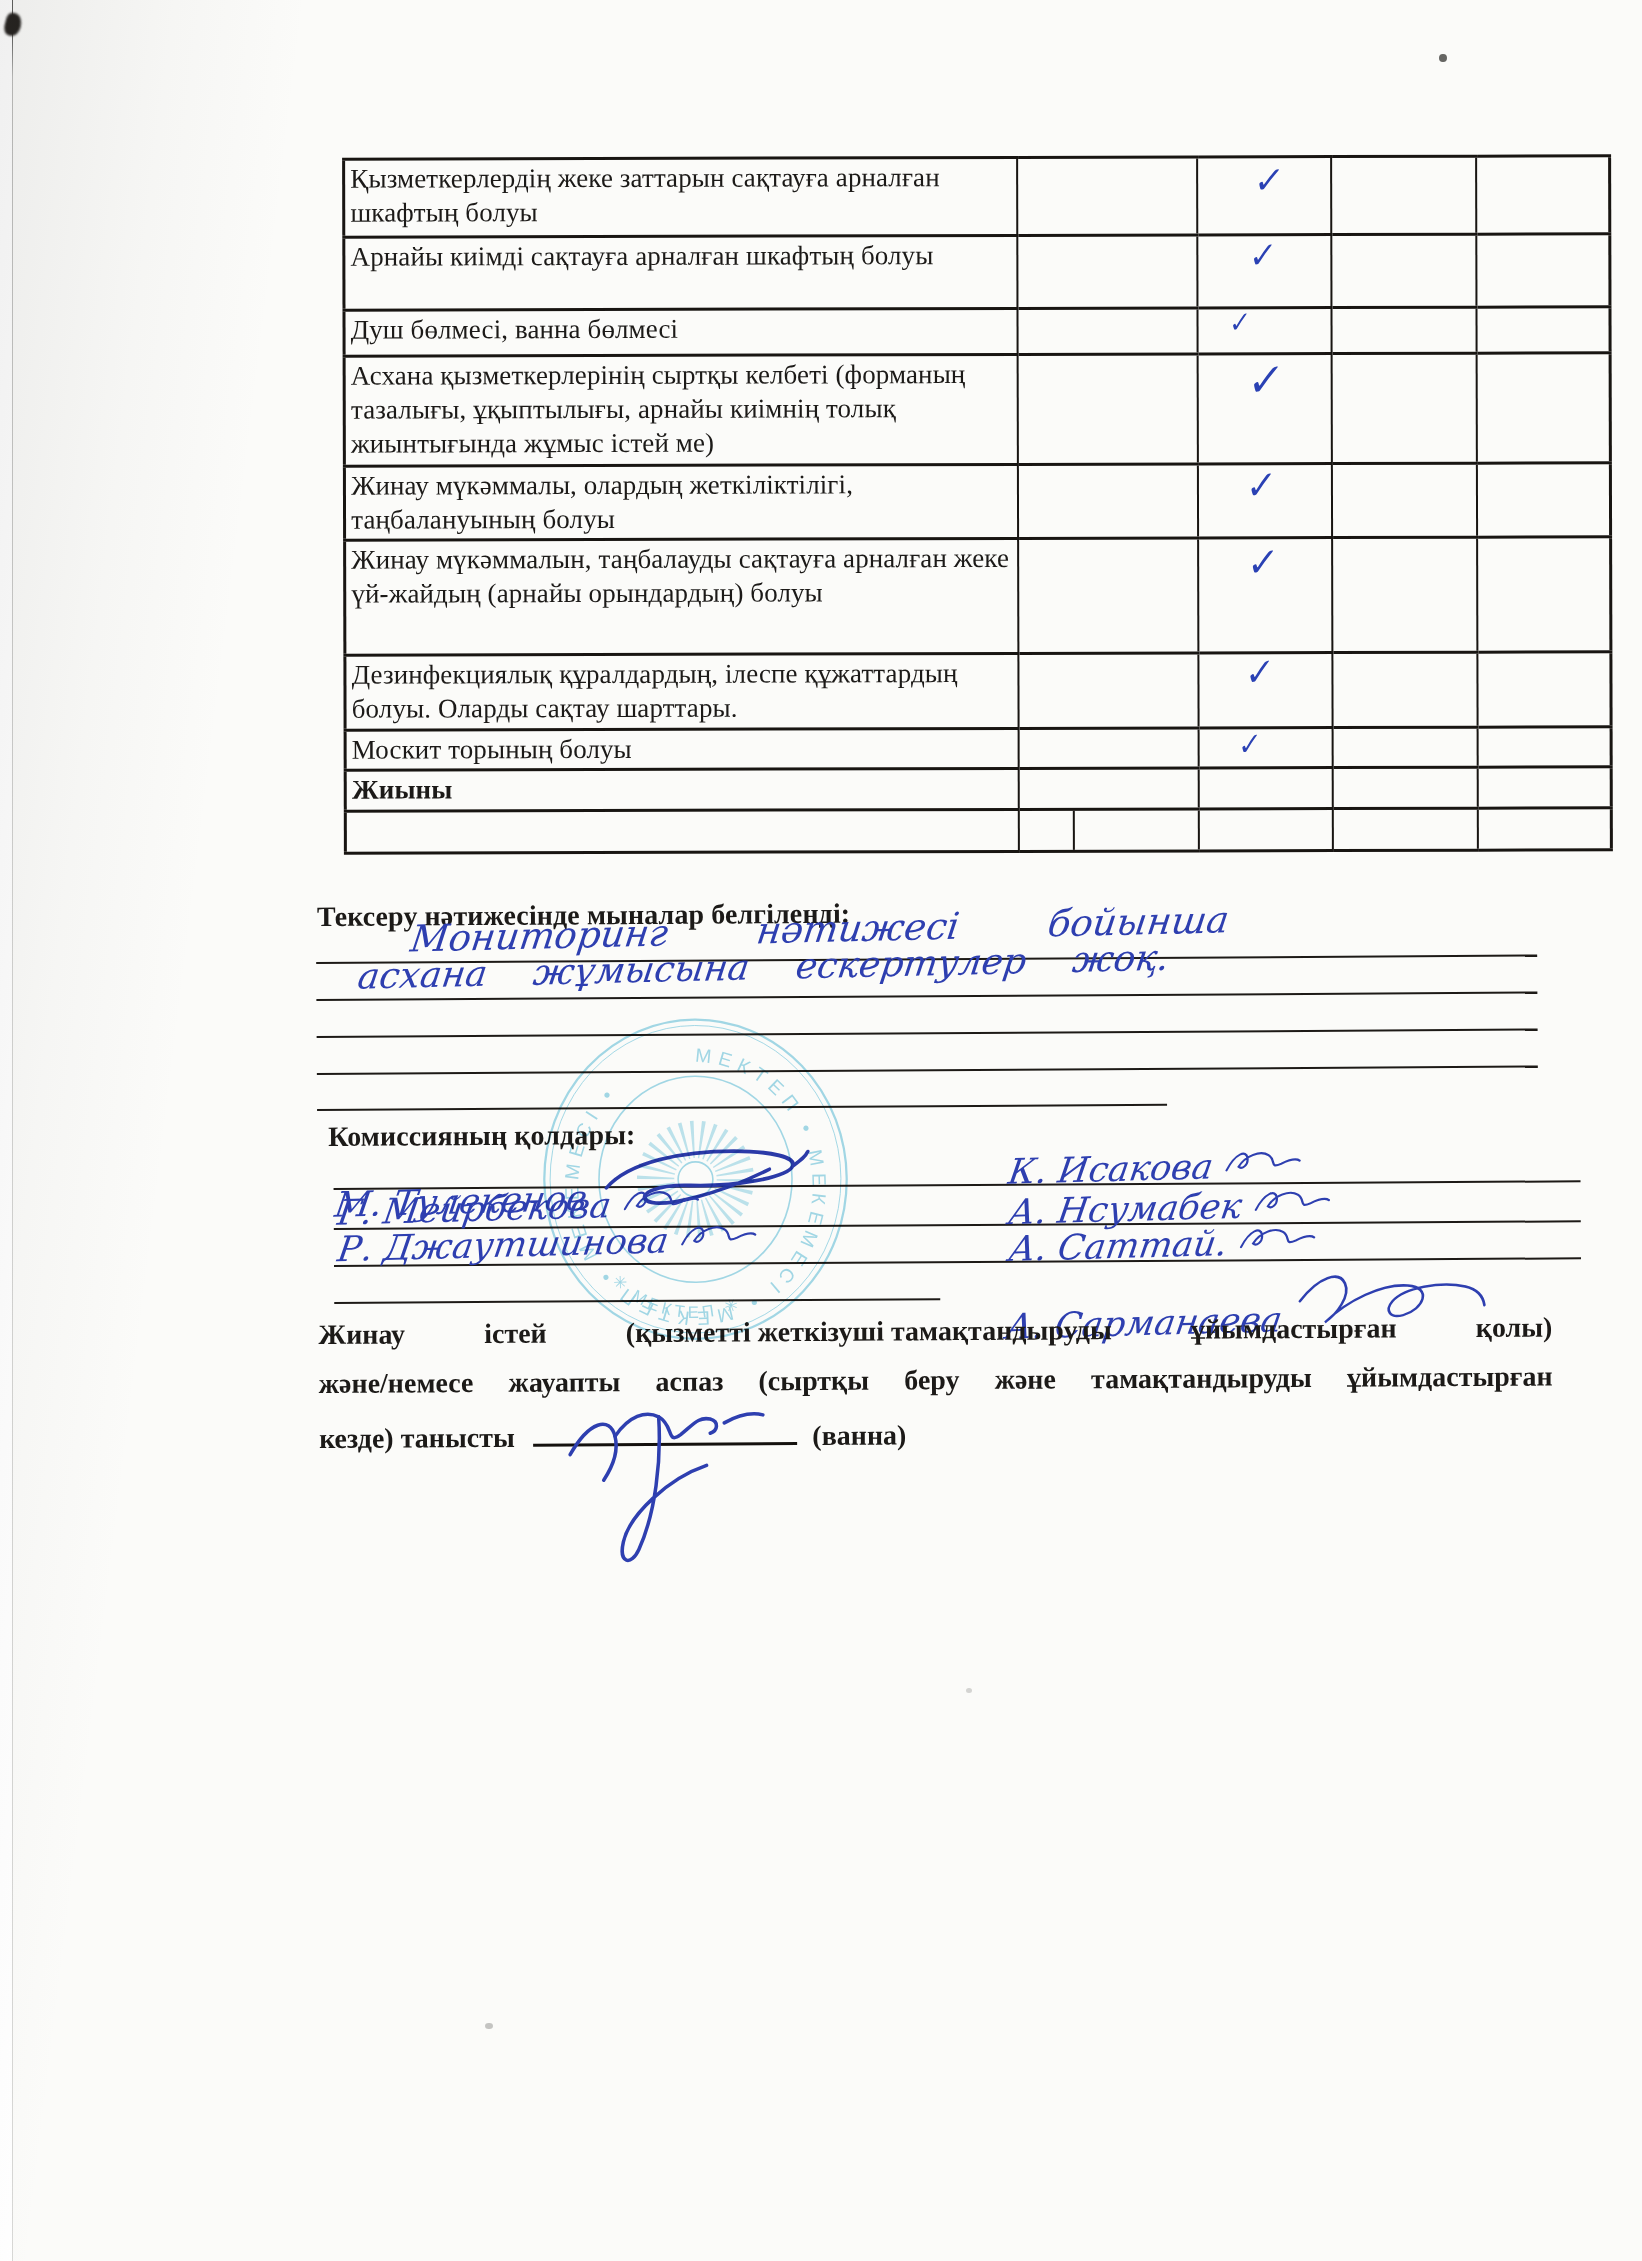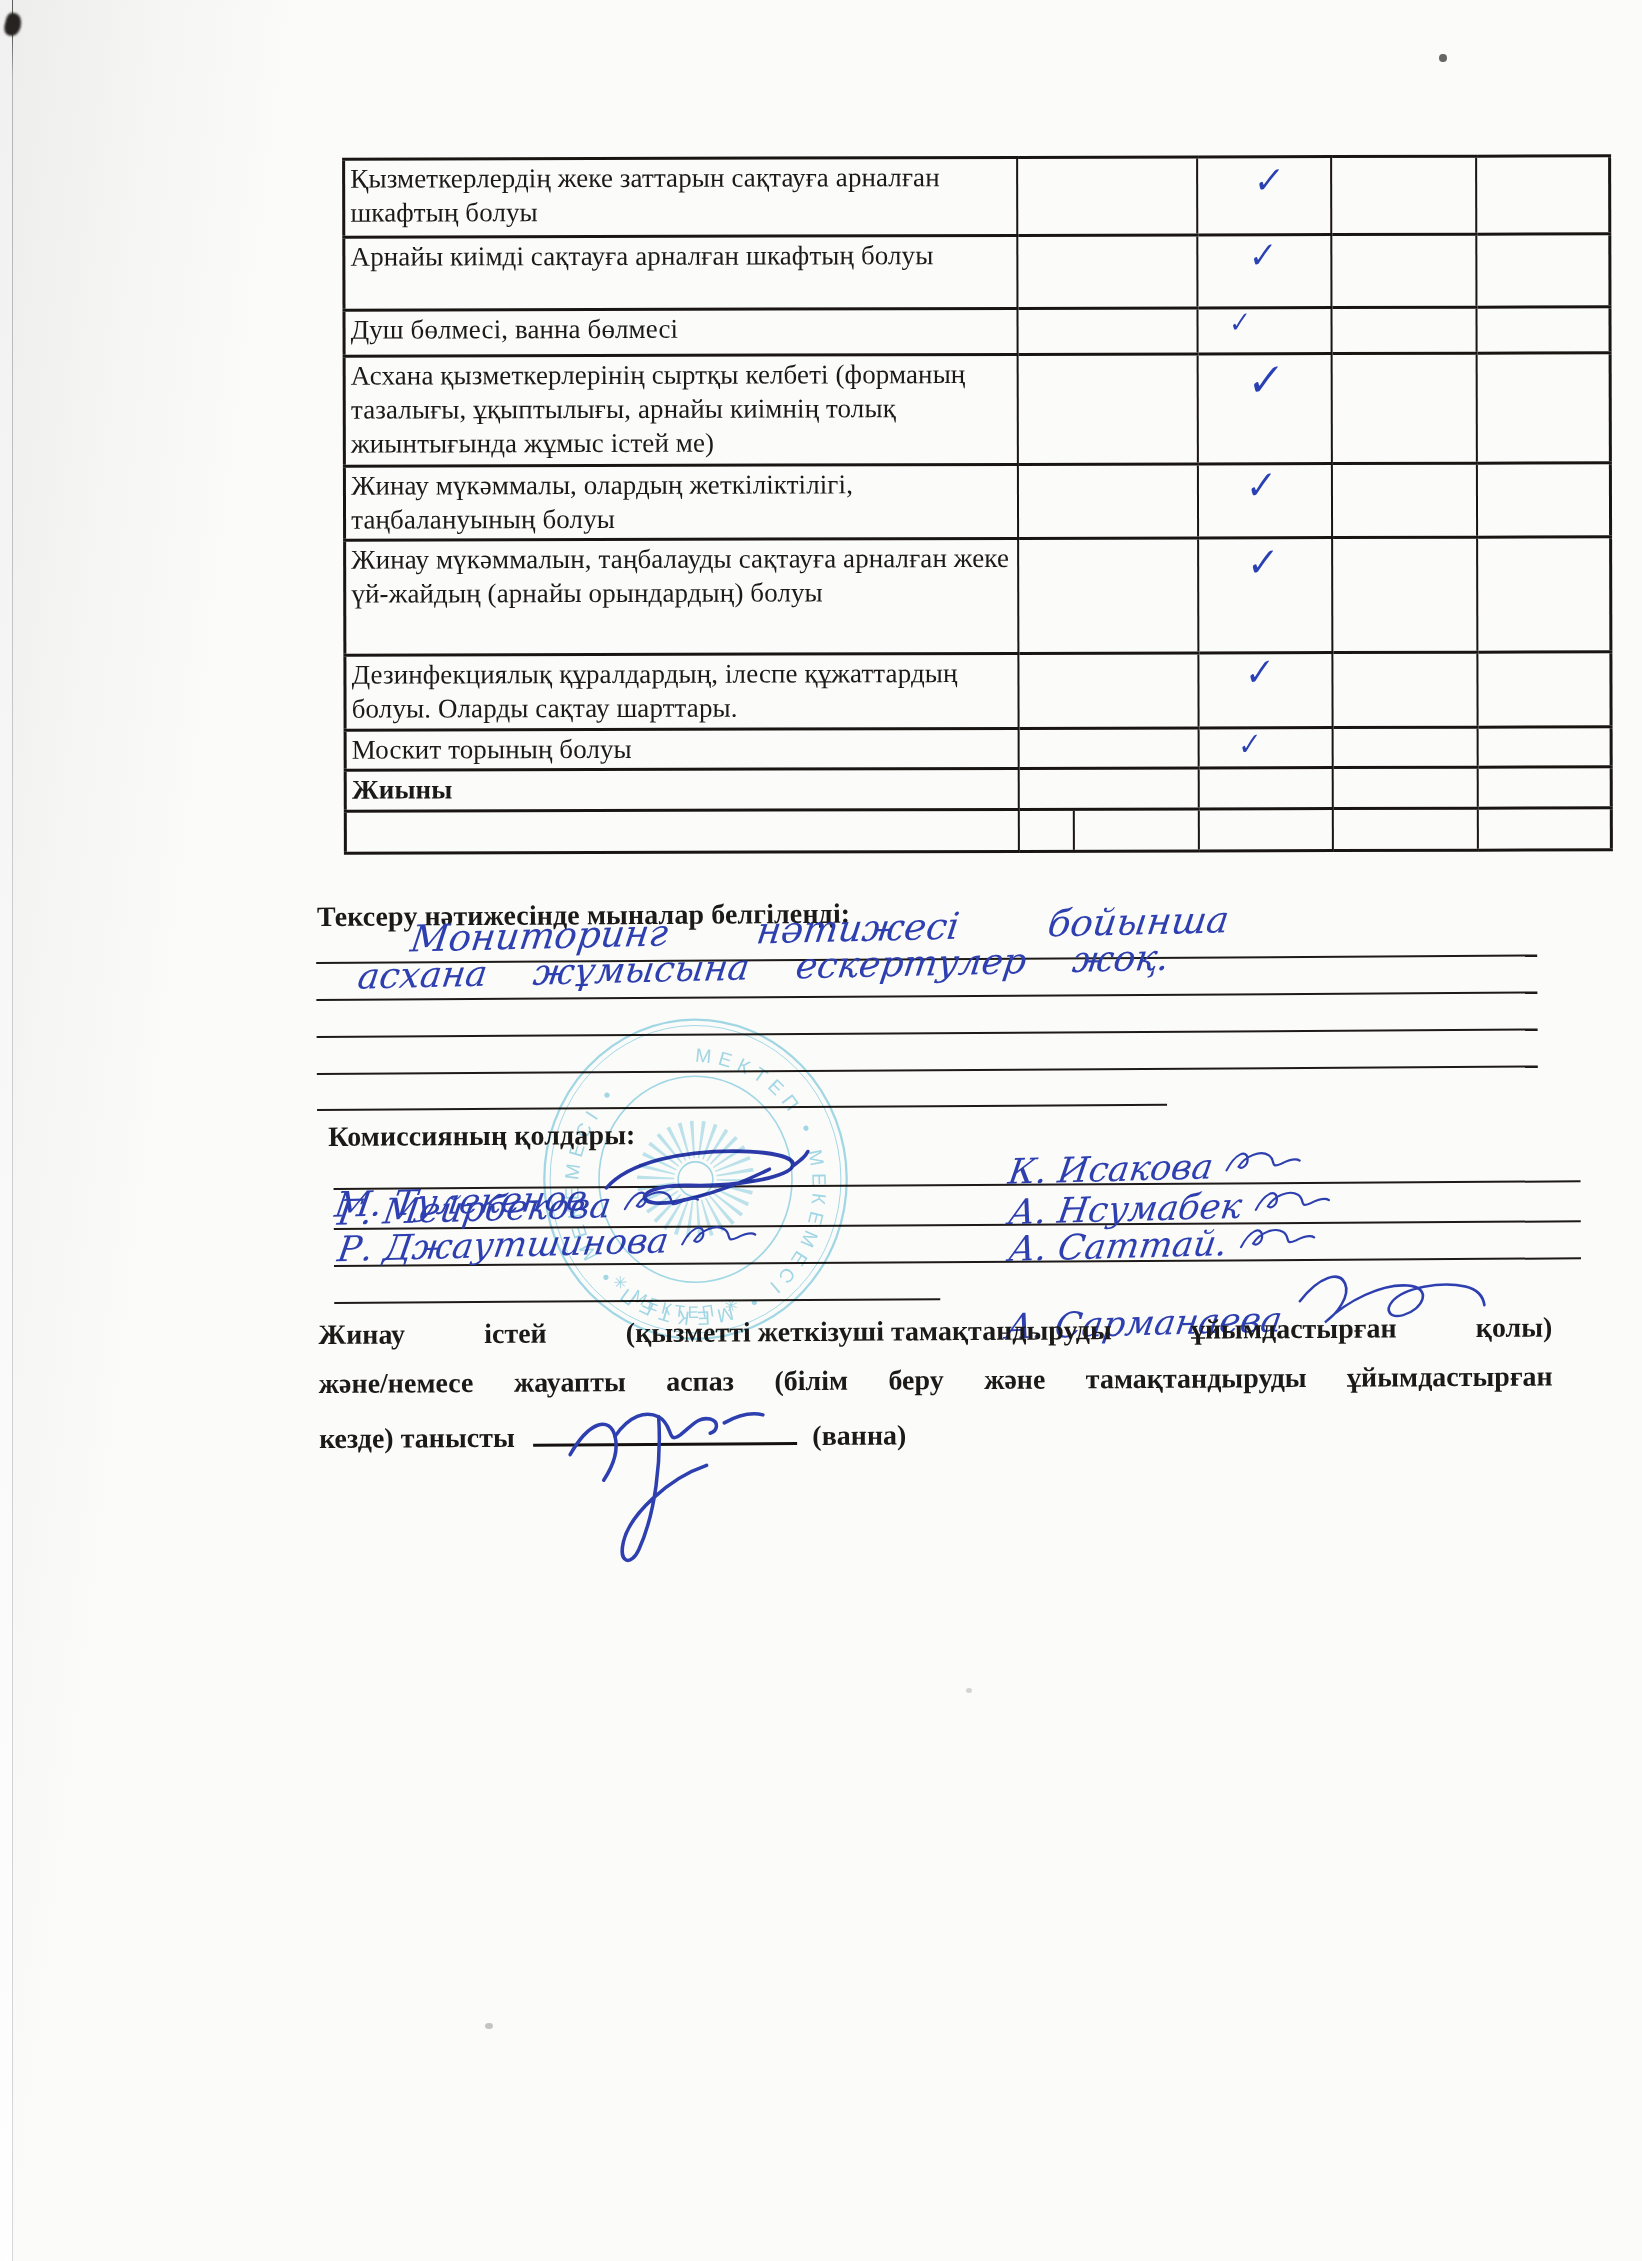--- a/index.html
+++ b/index.html
@@ -218,21 +218,21 @@
           <span>Жинау</span>
           <span>істей</span>
           <span>(қызметті жеткізуші тамақтандыруды</span>
           <span>ұйымдастырған</span>
           <span>қолы)</span>
         </div>
       <div class="fline" style="top:49px;">
           <span>және/немесе</span>
           <span>жауапты</span>
           <span>аспаз</span>
-          <span>(білім</span>
+          <span>(сыртқы</span>
           <span>беру</span>
           <span>және</span>
           <span>тамақтандыруды</span>
           <span>ұйымдастырған</span>
         </div>
       <div class="fline3" style="top:98px;">
         <span>кезде) танысты</span><span class="blank-underline"></span><span>(ванна)</span>
       </div>
     </div>
 

